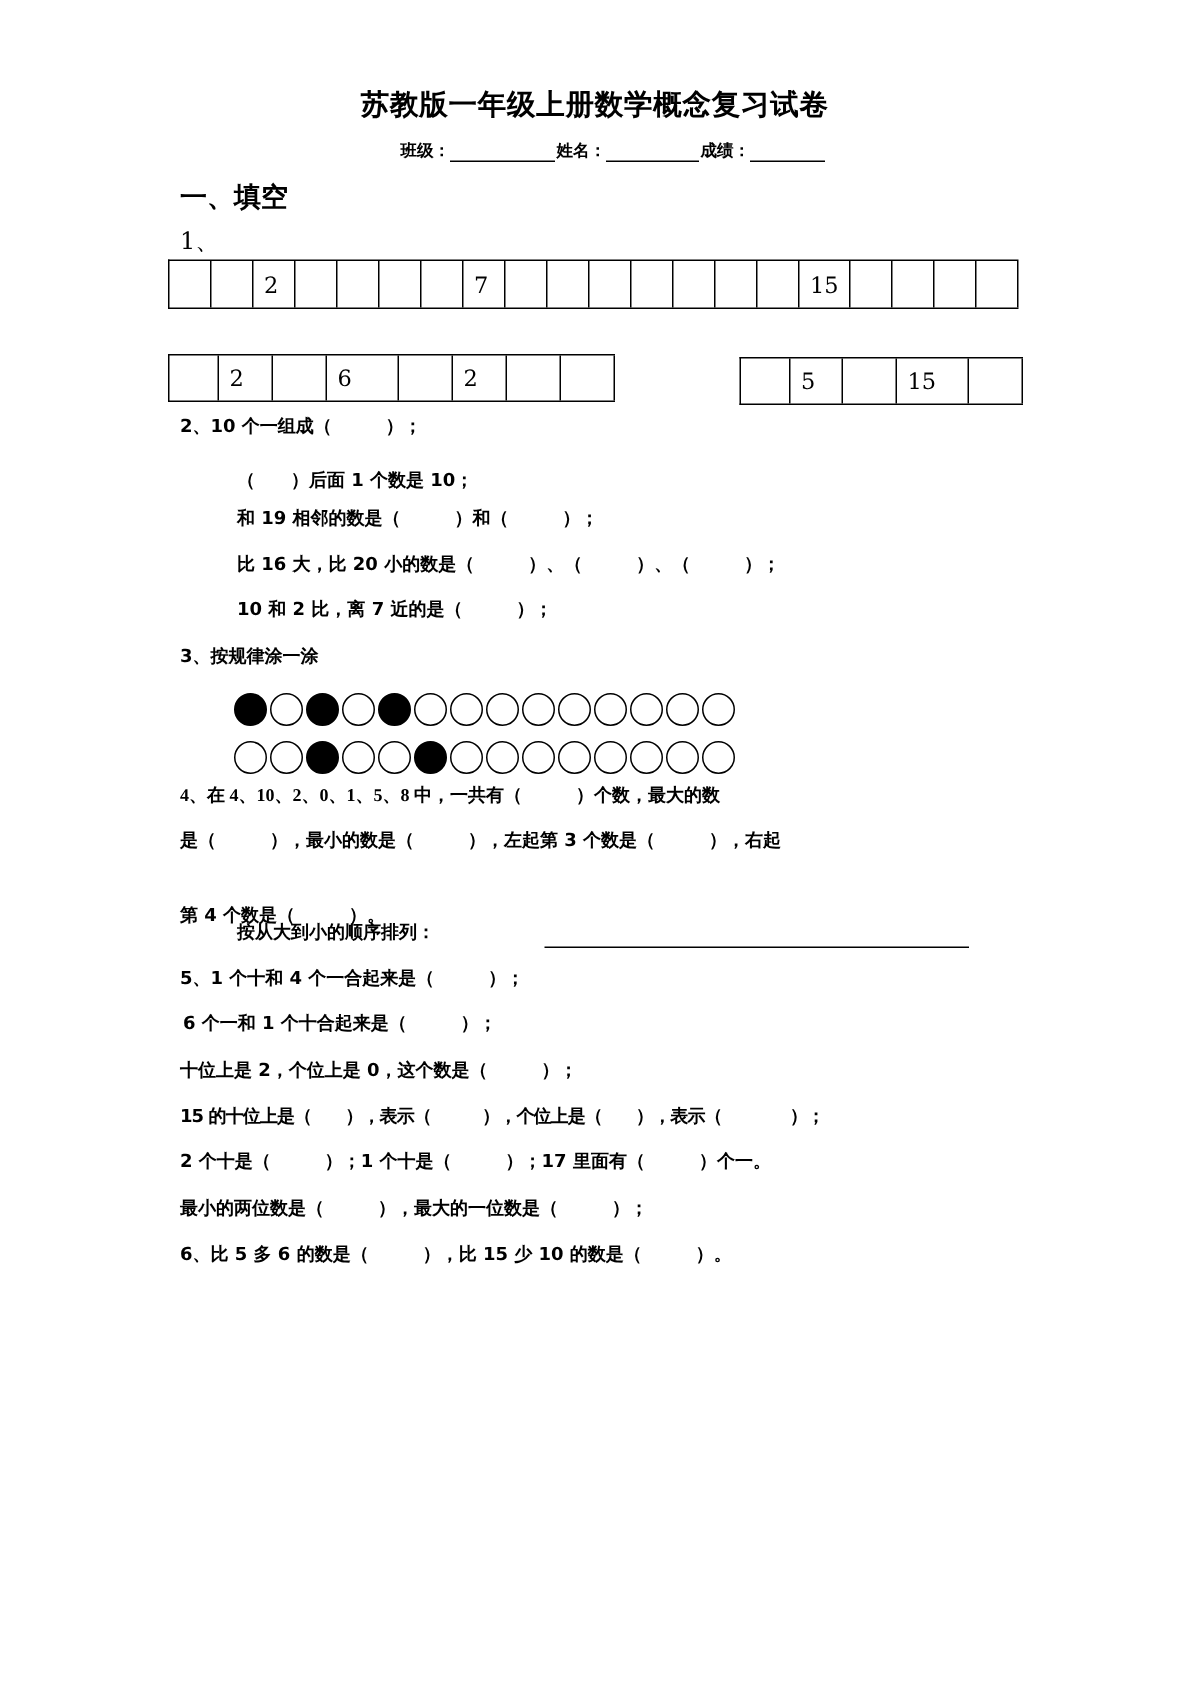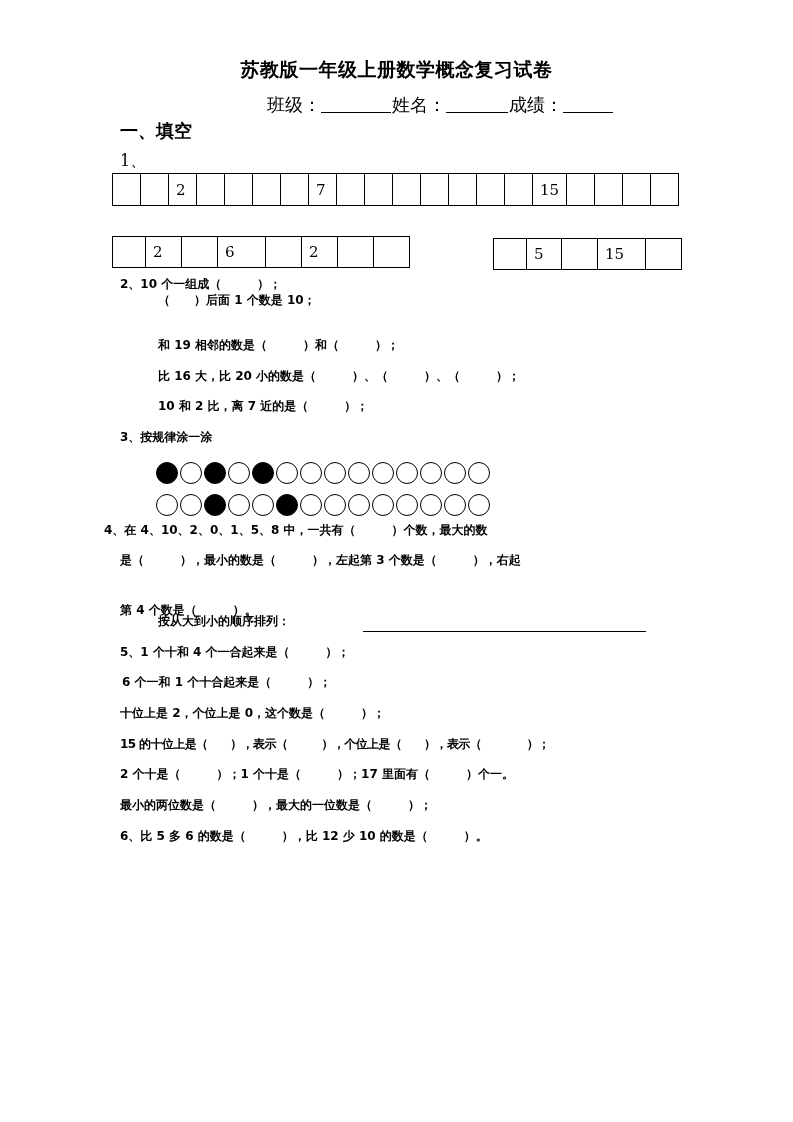--- a/index.html
+++ b/index.html
@@ -1,20 +1,20 @@
 <!DOCTYPE html>
 <html><head>
 <meta charset="utf-8">
 <style>
   html, body { margin: 0; padding: 0; background: #ffffff; }
   body { width: 793px; height: 1122px; position: relative; overflow: hidden;
          font-family: "DejaVu Sans", "Liberation Sans", sans-serif; color: #000; }
   .abs { position: absolute; white-space: nowrap; }
   .title { left: 0; width: 793px; top: 57px; text-align: center; font-size: 19px; font-weight: bold; letter-spacing: 0.5px; }
-  .info { left: 267px; top: 93px; font-size: 18px; font-weight: normal; display: flex; align-items: center; }
+  .info { left: 267px; top: 93px; font-size: 11px; font-weight: bold; display: flex; align-items: center; }
   .info .blank { display: inline-block; border-bottom: 1px solid #000; height: 14px; margin-right: 1px; }
   .section { left: 120px; top: 119px; font-size: 18px; font-weight: bold; }
   .q { font-size: 12px; font-weight: bold; }
   .num { font-family: "DejaVu Serif", "Liberation Serif", serif; font-weight: normal; }
   .grid { position: absolute; display: flex; border-top: 1px solid #000; border-bottom: 1px solid #000; border-left: 1px solid #000; box-sizing: border-box; }
   .cell { border-right: 1px solid #000; box-sizing: border-box; display: flex; align-items: center; padding-left: 7px;
           font-family: "DejaVu Serif", "Liberation Serif", serif; font-size: 15px; }
   .circles { position: absolute; display: flex; }
   .circle { width: 22px; height: 22px; border: 1.2px solid #000; border-radius: 50%; box-sizing: border-box; margin-right: 2px; background: #fff; }
   .circle.filled { background: #000; }
@@ -74,21 +74,21 @@
 
 <div class="grid" style="left:493px; top:238px; height:32px;">
   <div class="cell" style="width:33px"></div>
   <div class="cell" style="width:35px">5</div>
   <div class="cell" style="width:36px"></div>
   <div class="cell" style="width:48px">15</div>
   <div class="cell" style="width:36px"></div>
 </div>
 
 <div class="abs q" style="left:120px; top:276px;">2、10 个一组成（　　　）；</div>
-<div class="abs q" style="left:158px; top:292px;">（　　）后面 1 个数是 10；</div>
+<div class="abs q" style="left:158px; top:312px;">（　　）后面 1 个数是 10；</div>
 <div class="abs q" style="left:158px; top:337px;">和 19 相邻的数是（　　　）和（　　　）；</div>
 <div class="abs q" style="left:158px; top:368px;">比 16 大，比 20 小的数是（　　　）、（　　　）、（　　　）；</div>
 <div class="abs q" style="left:158px; top:398px;">10 和 2 比，离 7 近的是（　　　）；</div>
 
 <div class="abs q" style="left:120px; top:429px;">3、按规律涂一涂</div>
 <div class="circles" style="left:156px; top:462px;" id="circles-row1">
     <span class="circle filled"></span>
     <span class="circle"></span>
     <span class="circle filled"></span>
     <span class="circle"></span>
@@ -113,26 +113,26 @@
     <span class="circle"></span>
     <span class="circle"></span>
     <span class="circle"></span>
     <span class="circle"></span>
     <span class="circle"></span>
     <span class="circle"></span>
     <span class="circle"></span>
     <span class="circle"></span>
   </div>
 
-<div class="abs q" style="left:104px; top:522px;">4、在 4、10、2、0、1、5、8 中，一共有（　　　）个数，最大的数</div>
+<div class="abs q" style="left:120px; top:522px;font-family:Liberation Serif, serif;">4、在 4、10、2、0、1、5、8 中，一共有（　　　）个数，最大的数</div>
 <div class="abs q" style="left:120px; top:552px;">是（　　　），最小的数是（　　　），左起第 3 个数是（　　　），右起</div>
 <div class="abs q" style="left:120px; top:602px;">第 4 个数是（　　　）。</div>
 <div class="abs q" style="left:158px; top:613px;">按从大到小的顺序排列：</div>
 <div class="underline" style="left:363px; top:631px; width:283px;"></div>
 
 <div class="abs q" style="left:120px; top:644px;">5、1 个十和 4 个一合起来是（　　　）；</div>
 <div class="abs q" style="left:122px; top:674px;"> 6 个一和 1 个十合起来是（　　　）；</div>
 <div class="abs q" style="left:120px; top:705px;">十位上是 2，个位上是 0，这个数是（　　　）；</div>
 <div class="abs q" style="left:120px; top:736px; letter-spacing:-0.6px;">15 的十位上是（　　），表示（　　　），个位上是（　　），表示（　　　　）；</div>
 <div class="abs q" style="left:120px; top:766px;">2 个十是（　　　）；1 个十是（　　　）；17 里面有（　　　）个一。</div>
 <div class="abs q" style="left:120px; top:797px;">最小的两位数是（　　　），最大的一位数是（　　　）；</div>
 
-<div class="abs q" style="left:120px; top:828px;">6、比 5 多 6 的数是（　　　），比 12 少 10 的数是（　　　）。</div>
+<div class="abs q" style="left:120px; top:828px;">6、比 5 多 6 的数是（　　　），比 15 少 10 的数是（　　　）。</div>
 
 </body></html>

